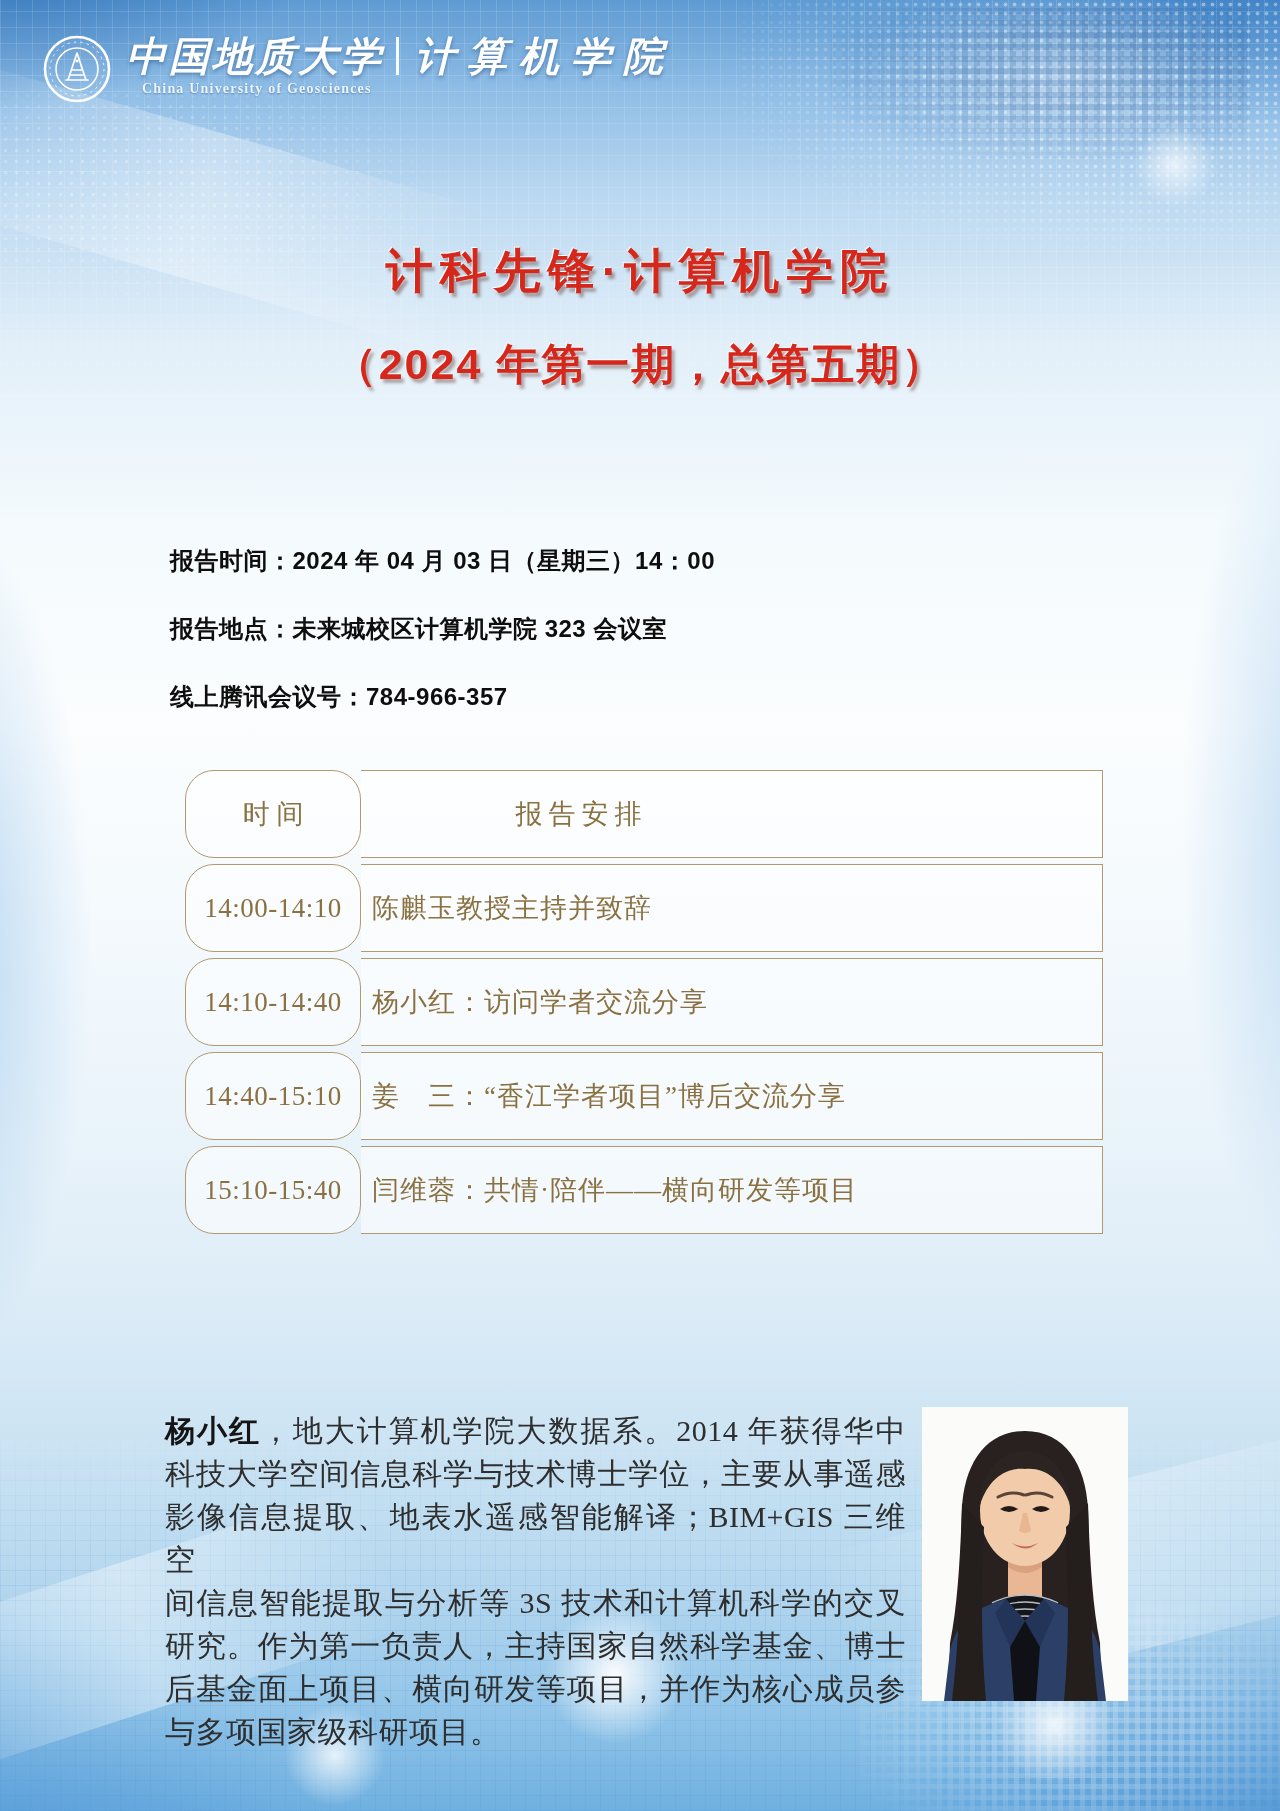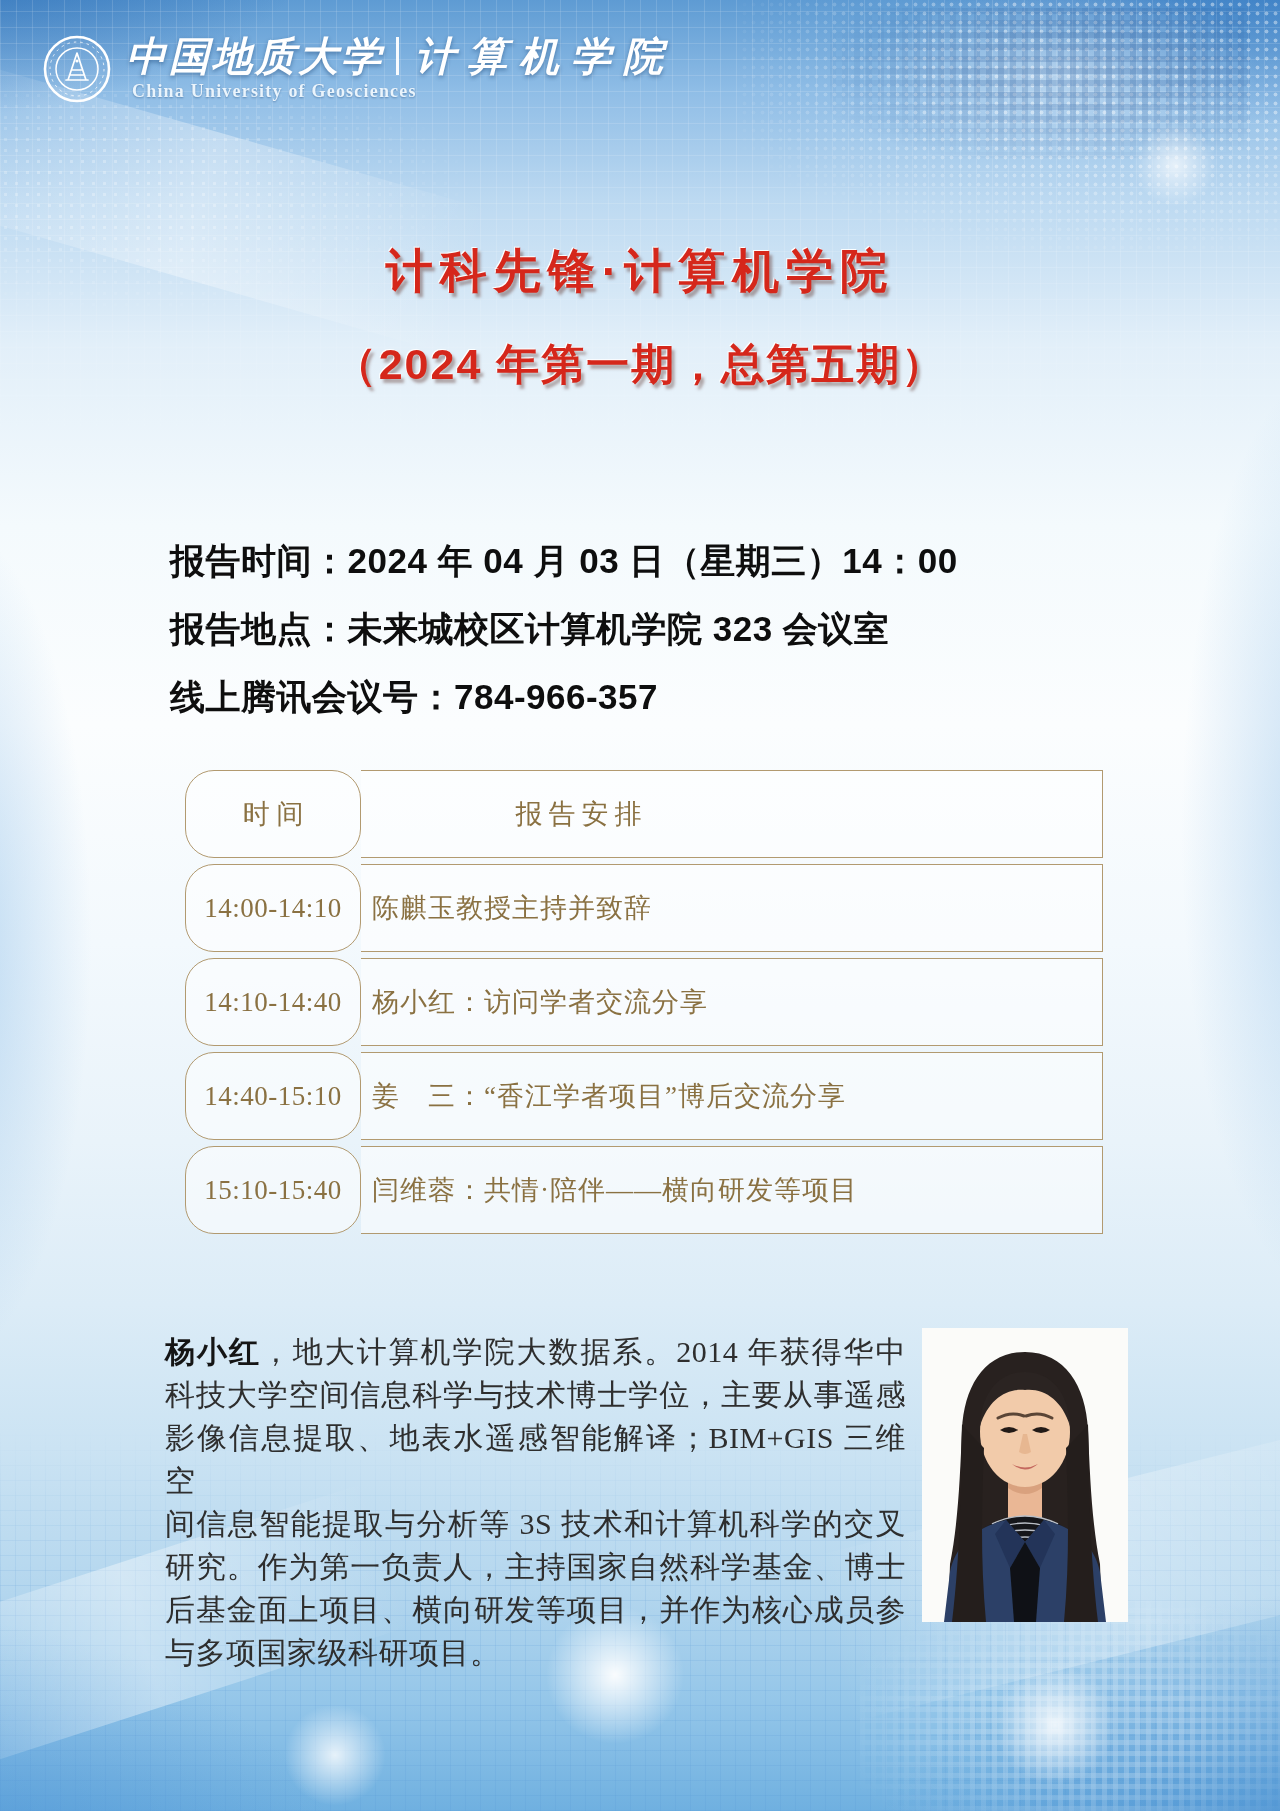--- a/index.html
+++ b/index.html
@@ -79,48 +79,48 @@
   .glow4 { left:1130px; top:120px; width:90px; height:90px; background:radial-gradient(circle, rgba(255,255,255,.7), rgba(255,255,255,0) 65%); }
 
   
   .hdr { position:absolute; left:42px; top:34px; display:flex; align-items:flex-start; color:#fff; }
   .hdr .logo { width:70px; height:70px; flex:0 0 auto; }
   .hdr .names { margin-left:14px; }
   .hdr .row1 { display:flex; align-items:center; font-family:"DejaVu Serif", serif; font-style:italic; font-weight:bold;
     font-size:40px; line-height:44px; letter-spacing:3px; text-shadow:0 2px 4px rgba(10,50,100,.45); white-space:nowrap; }
   .hdr .bar { display:inline-block; width:3px; height:38px; background:#fff; margin:0 16px 0 12px; opacity:.95; }
   .hdr .college { letter-spacing:12px; }
-  .hdr .en { font-size:18px; letter-spacing:1.2px; margin-top:3px; margin-left:6px; color:#eaf4fc;
+  .hdr .en { font-size:14px; letter-spacing:1.2px; margin-top:3px; margin-left:16px; color:#eaf4fc;
     font-family:"Liberation Serif", serif; font-weight:bold; text-shadow:0 1px 2px rgba(10,50,100,.4); }
 
   
   .title-block { position:absolute; left:0; top:240px; width:1280px; text-align:center;
     color:#d5271b; font-weight:700; }
   .title-l1 { font-size:47px; letter-spacing:7px;
     text-shadow:-1px -1px 0 rgba(255,255,255,.95), 3px 4px 3px rgba(120,90,85,.55); }
   .title-l2 { font-size:43px; letter-spacing:2px; margin-top:33px;
     text-shadow:-1px -1px 0 rgba(255,255,255,.95), 3px 4px 3px rgba(120,90,85,.5); }
 
   
   .info { position:absolute; left:170px; top:527px; color:#0e0e0e; font-weight:700;
-    font-size:35px; line-height:68px; letter-spacing:.5px; white-space:nowrap; }
+    font-size:24px; line-height:68px; letter-spacing:.5px; white-space:nowrap; }
 
   
   .schedule { position:absolute; left:185px; top:764px; width:918px;
     border-collapse:separate; border-spacing:0 6px;
     font-family:"Liberation Serif", serif; color:#8a7142; }
   .schedule td { background:rgba(255,255,255,.55); border:1px solid #b29a70; height:84px; vertical-align:middle; }
   .schedule td.c-time { width:172px; text-align:center; font-size:27px; letter-spacing:.5px;border-radius:29px; }
   .schedule td.c-item { border-left:none; padding-left:11px; font-size:27px; letter-spacing:1px;margin-top:45px; }
   .schedule tr.hd td { font-size:27px; }
   .schedule tr.hd td.c-time { letter-spacing:0; }
   .schedule tr.hd td.c-item { text-align:center; padding-left:0; padding-right:300px; letter-spacing:6px; }
 
   
-  .bio { position:absolute; left:165px; top:1330px; width:980px; display:flex; align-items:flex-start; }
+  .bio { position:absolute; left:165px; top:1409px; width:980px; display:flex; align-items:flex-start; }
   .bio-text { width:741px; font-family:"Liberation Serif", serif; font-size:30px; line-height:43px;
     color:#2e2e2e; letter-spacing:.5px; }
   .bio-line { text-align:justify; text-align-last:justify; }
   .bio-line.last { text-align-last:left; }
   .bio-line b { color:#151515; }
   .photo-wrap { flex:0 0 auto; margin-left:16px; margin-top:-2px; width:206px; height:294px; }
   .photo-wrap svg { display:block; width:206px; height:294px; }
 </style>
 </head>
 <body>

